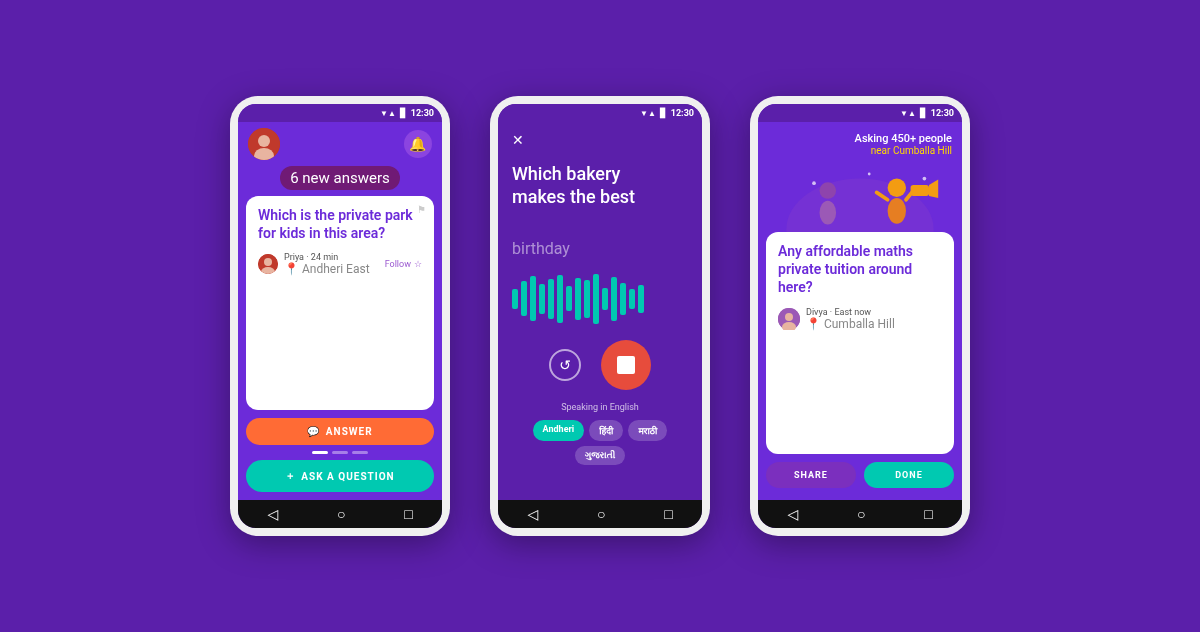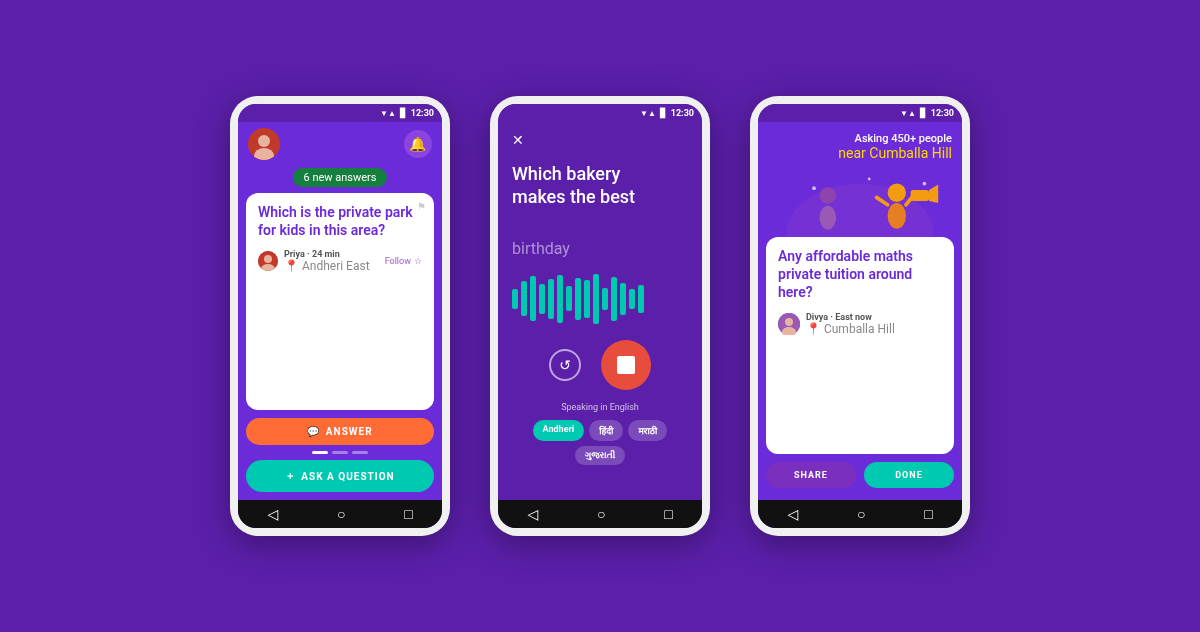--- a/index.html
+++ b/index.html
@@ -91,25 +91,25 @@
       background: #8b44e0;
       border-radius: 50%;
       display: flex;
       align-items: center;
       justify-content: center;
       font-size: 14px;
       color: white;
     }
 
     .answers-badge {
-      background: #15803d;
+      background: #701a75;
       border-radius: 12px;
       padding: 3px 10px;
       color: white;
-      font-size: 11px;
+      font-size: 15px;
       text-align: center;
       margin: 0 auto 6px;
       display: inline-block;
     }
     .badge-container {
       text-align: center;
     }
 
     .question-card {
       background: white;
@@ -143,21 +143,21 @@
       width: 20px;
       height: 20px;
       border-radius: 50%;
       background: #c0392b;
       overflow: hidden;
       font-size: 8px;
       display: flex;
       align-items: center;
       justify-content: center;
     }
-    .user-name { font-weight: bold; color: #555; font-size: 9px; }
+    .user-name { font-weight: normal; color: #555; font-size: 9px; }
     .user-location { color: #888; font-size: 12px; text-align: center; }
     .follow-btn {
       margin-left: auto;
       display: flex;
       align-items: center;
       gap: 3px;
       font-size: 9px;
       color: #9b59d0;
     }
 
@@ -308,21 +308,21 @@
       padding: 10px 10px 0;
       position: relative;
     }
     .asking-text {
       color: white;
       font-size: 11px;
       font-weight: 500;
     }
     .near-text {
       color: #ffd700;
-      font-size: 14px;
+      font-size: 10px;
       margin-bottom: 6px;
     }
     .illustration {
       height: 70px;
       display: flex;
       align-items: flex-end;
       justify-content: center;
       position: relative;
       overflow: hidden;
     }

